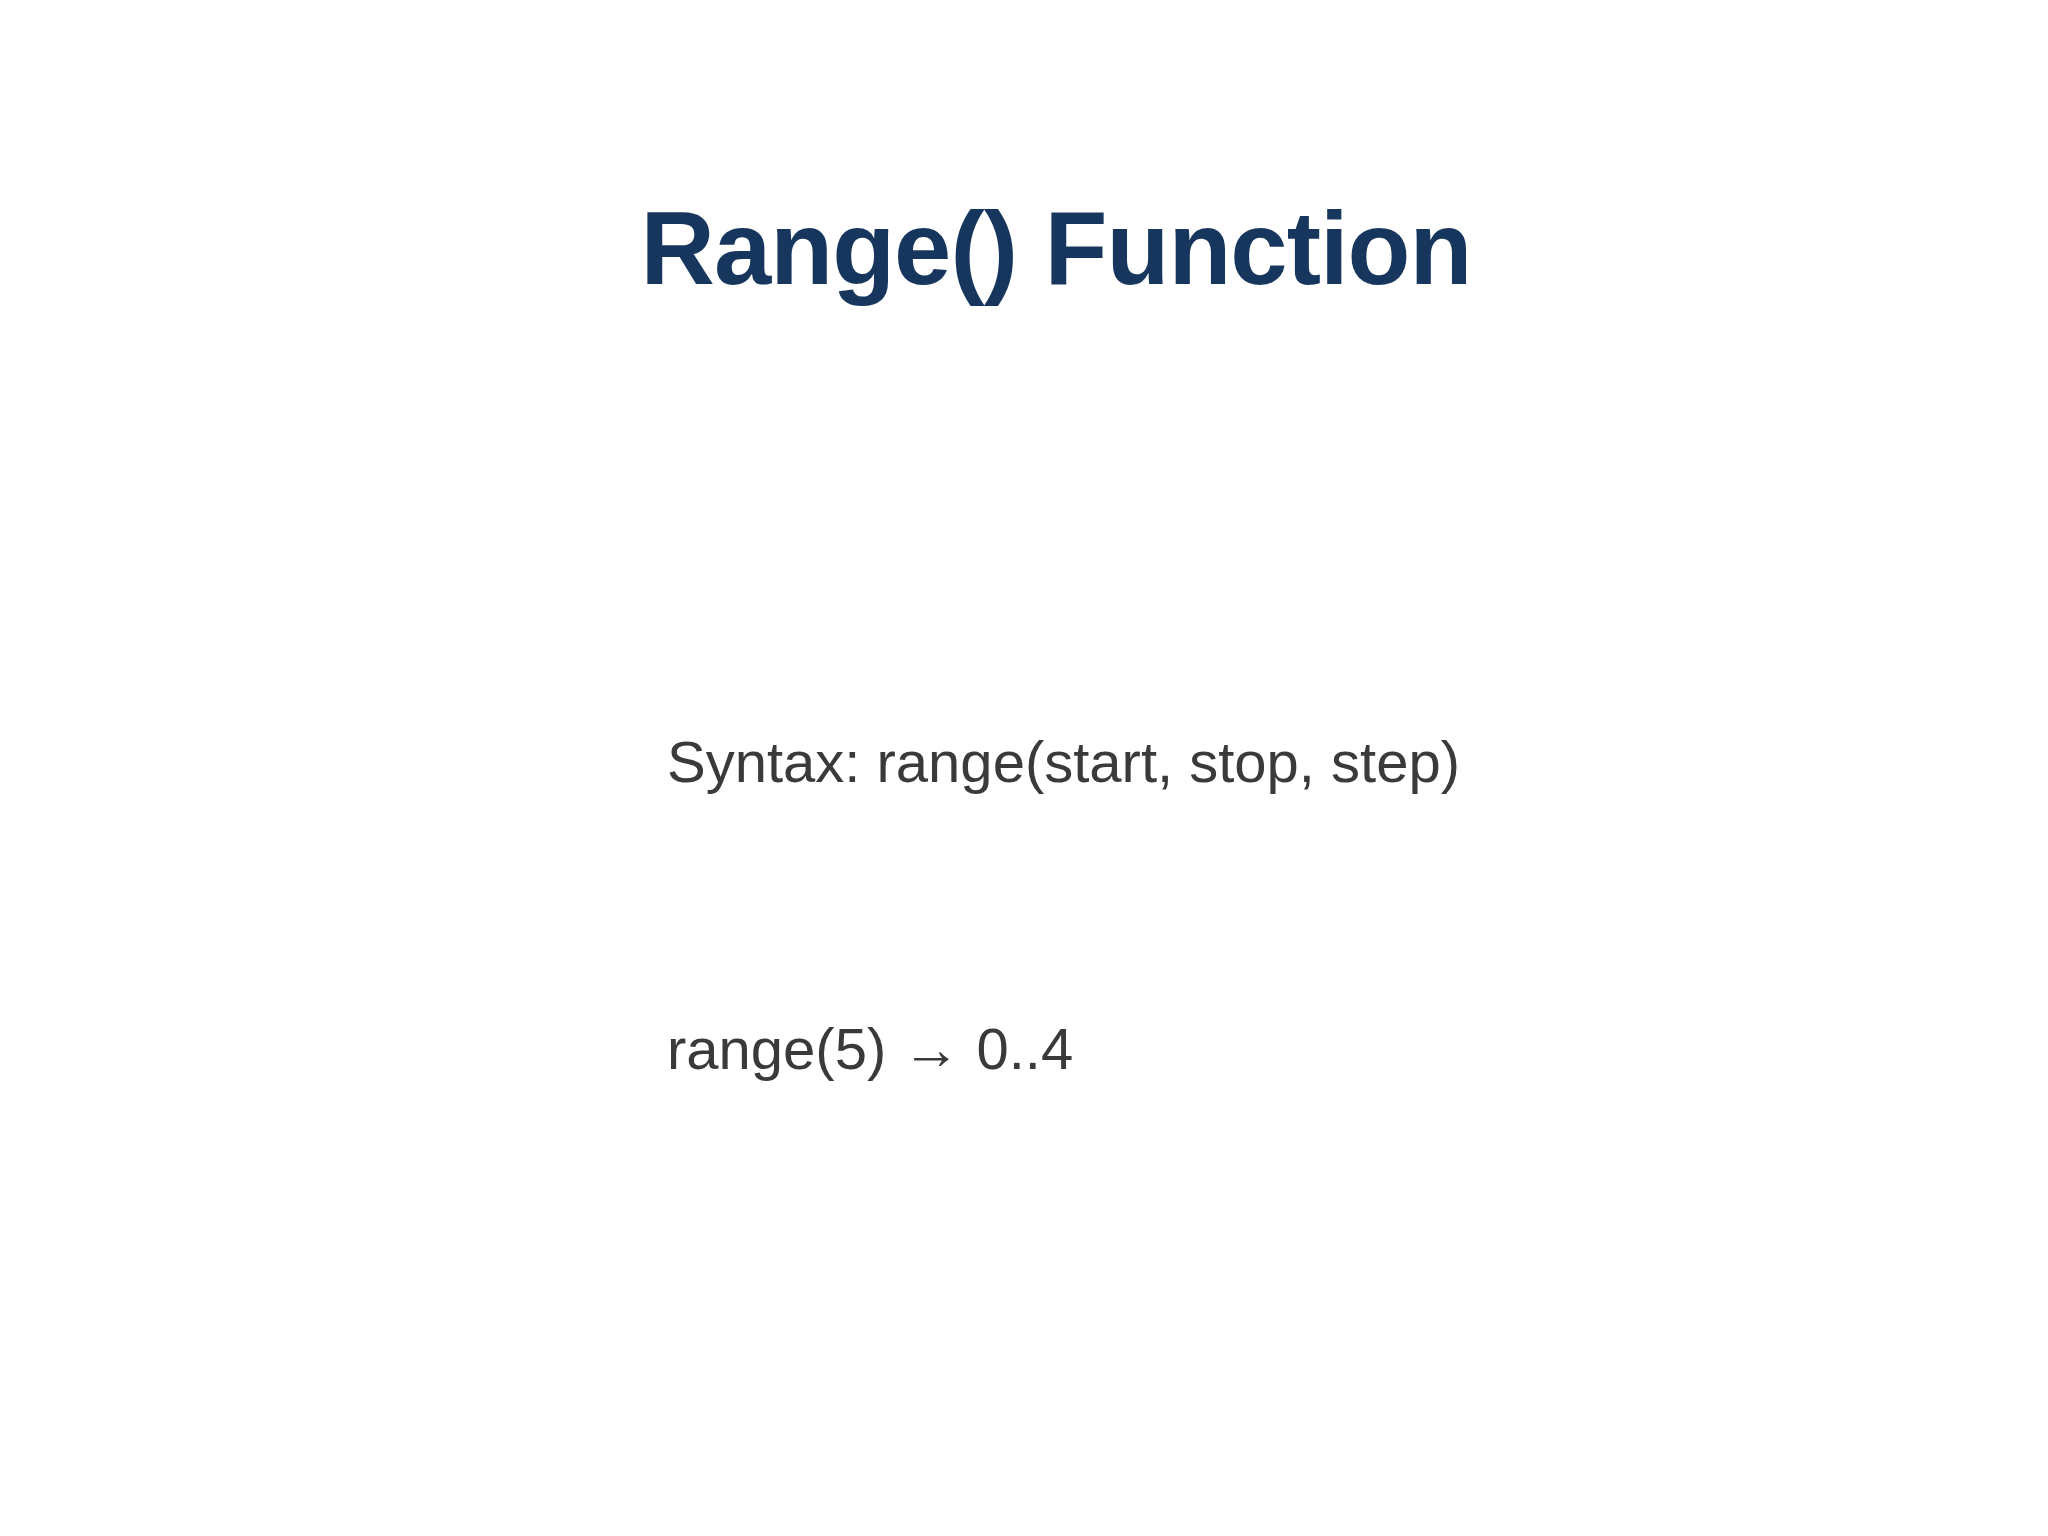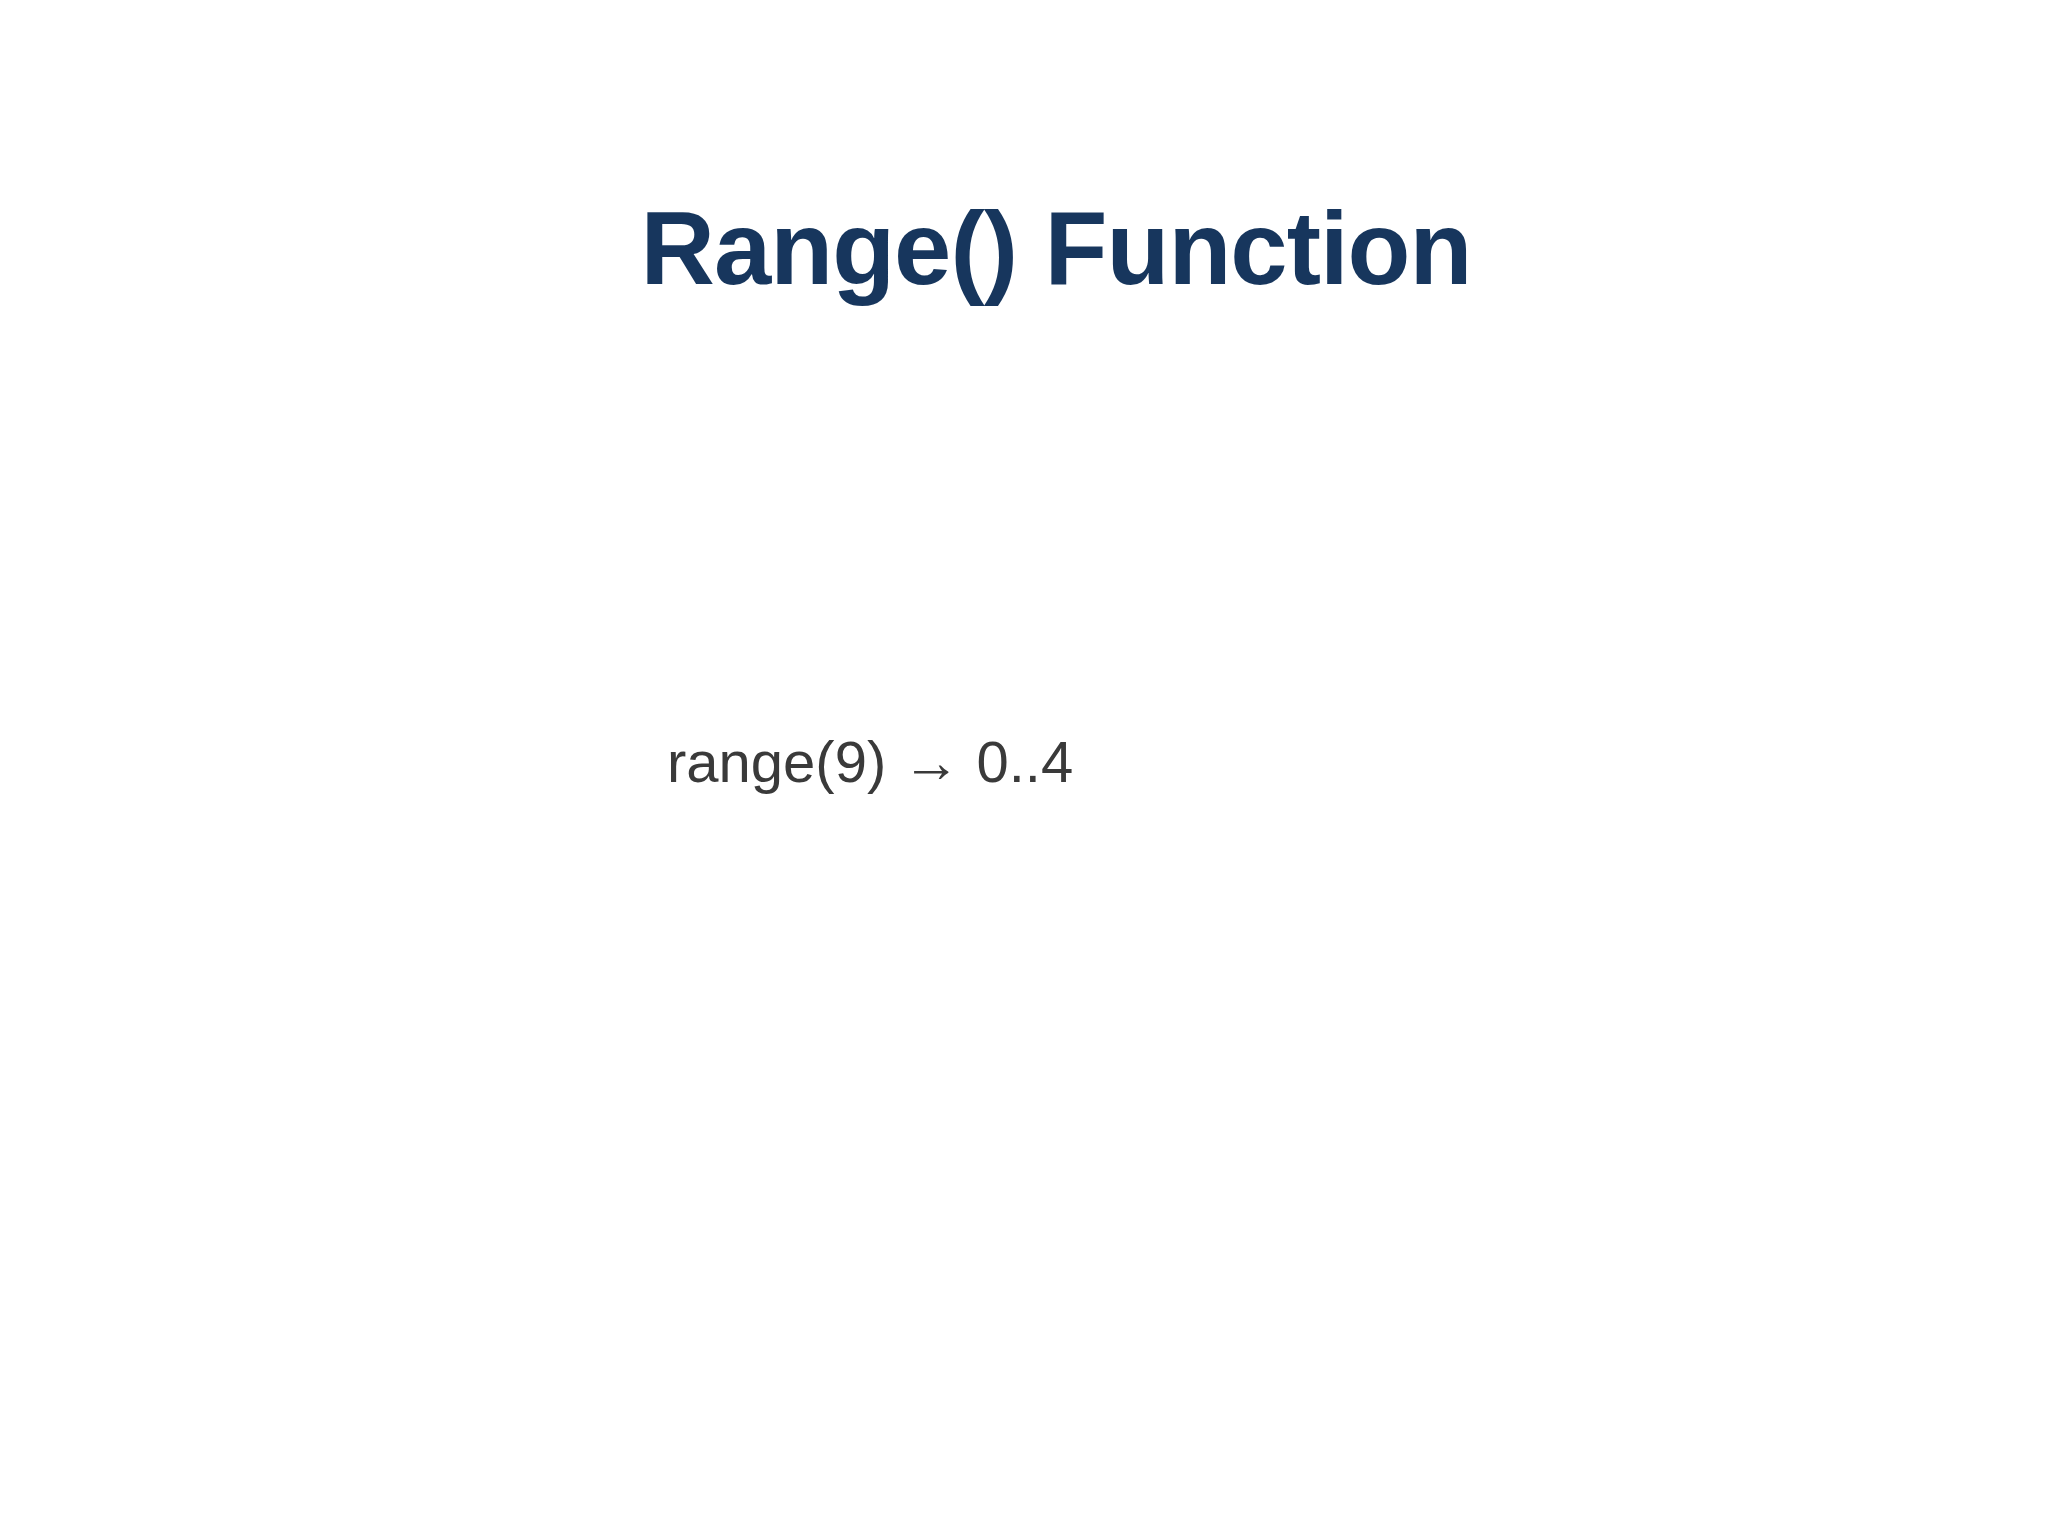--- a/index.html
+++ b/index.html
@@ -39,16 +39,17 @@
     white-space: pre;
   }
 </style>
 </head>
 <body>
 
 <div class="slide">
   <h1 class="slide-title">Range() Function</h1>
 
   <div class="body-block">
-    <div class="body-line">range(9) → 0..4</div>
+    <div class="body-line">Syntax: range(start, stop, step)</div>
+    <div class="body-line">range(5) → 0..4</div>
     
   </div>
 </div>
 
 </body></html>

